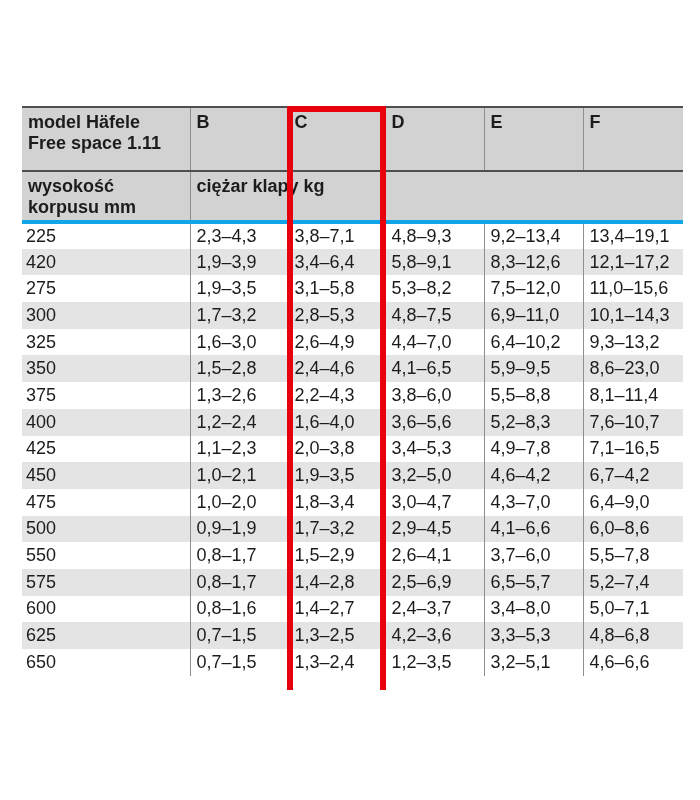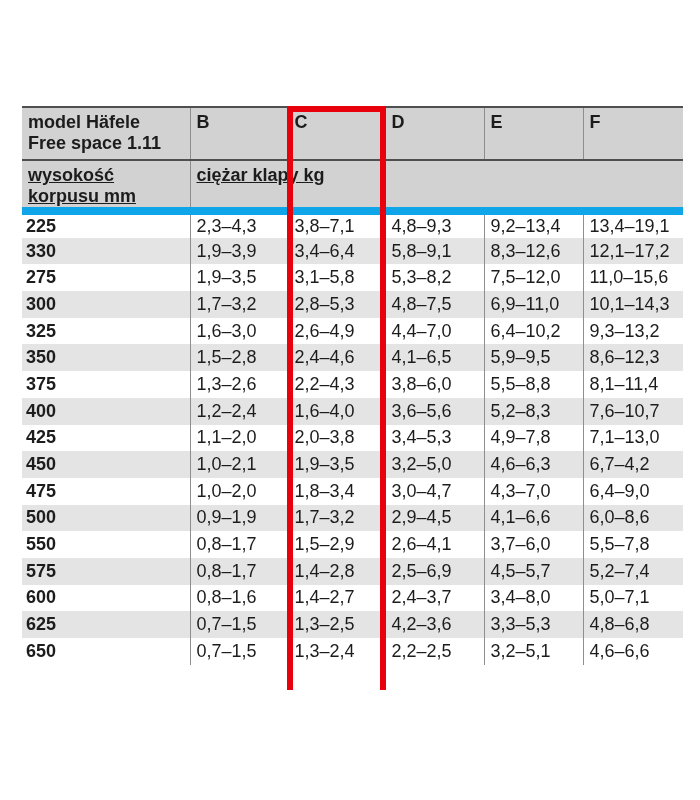--- a/index.html
+++ b/index.html
@@ -22,39 +22,38 @@
   }
   
   .spec-table thead td {
     background: #d2d2d2;
     font-weight: bold;
     vertical-align: top;
     padding: 4px 0 0 6px;
     line-height: 21px;
   }
   .spec-table thead tr.hrow1 td {
-    height: 53px;
+    height: 64px;
     border-top: 2px solid #4f4f4f;
     border-bottom: 2px solid #4f4f4f;
   }
   .spec-table thead tr.hrow2 td {
     height: 51px;
-    border-bottom: 8px solid #0ea5e9;
-    text-decoration: underline;
+    border-bottom: 4px solid #0ea5e9;
   }
   
   .spec-table td.vline { border-left: 1px solid #8e8e8e; }
   
   .spec-table tbody td {
     height: 26.7px;
     padding: 0 0 0 6px;
     vertical-align: middle;
     background: #ffffff;
   }
-  .spec-table tbody td:first-child { padding-left: 4px; font-weight: bold; }
+  .spec-table tbody td:first-child { padding-left: 4px; }
   .spec-table tbody td + td { border-left: 1px solid #8e8e8e; }
   .spec-table tbody tr:nth-child(even) td { background: #e4e4e4; }
   
   .highlight-box {
     position: absolute;
     left: 287px; top: 106px;
     width: 99px; height: 584px;
     border: 6px solid #e8000d;
     border-bottom: none;
     pointer-events: none;
@@ -95,21 +94,21 @@
   <tbody>
       <tr>
         <td>225</td>
         <td>2,3–4,3</td>
         <td>3,8–7,1</td>
         <td>4,8–9,3</td>
         <td>9,2–13,4</td>
         <td>13,4–19,1</td>
       </tr>
       <tr>
-        <td>330</td>
+        <td>420</td>
         <td>1,9–3,9</td>
         <td>3,4–6,4</td>
         <td>5,8–9,1</td>
         <td>8,3–12,6</td>
         <td>12,1–17,2</td>
       </tr>
       <tr>
         <td>275</td>
         <td>1,9–3,5</td>
         <td>3,1–5,8</td>
@@ -132,52 +131,52 @@
         <td>4,4–7,0</td>
         <td>6,4–10,2</td>
         <td>9,3–13,2</td>
       </tr>
       <tr>
         <td>350</td>
         <td>1,5–2,8</td>
         <td>2,4–4,6</td>
         <td>4,1–6,5</td>
         <td>5,9–9,5</td>
-        <td>8,6–12,3</td>
+        <td>8,6–23,0</td>
       </tr>
       <tr>
         <td>375</td>
         <td>1,3–2,6</td>
         <td>2,2–4,3</td>
         <td>3,8–6,0</td>
         <td>5,5–8,8</td>
         <td>8,1–11,4</td>
       </tr>
       <tr>
         <td>400</td>
         <td>1,2–2,4</td>
         <td>1,6–4,0</td>
         <td>3,6–5,6</td>
         <td>5,2–8,3</td>
         <td>7,6–10,7</td>
       </tr>
       <tr>
         <td>425</td>
-        <td>1,1–2,0</td>
+        <td>1,1–2,3</td>
         <td>2,0–3,8</td>
         <td>3,4–5,3</td>
         <td>4,9–7,8</td>
-        <td>7,1–13,0</td>
+        <td>7,1–16,5</td>
       </tr>
       <tr>
         <td>450</td>
         <td>1,0–2,1</td>
         <td>1,9–3,5</td>
         <td>3,2–5,0</td>
-        <td>4,6–6,3</td>
+        <td>4,6–4,2</td>
         <td>6,7–4,2</td>
       </tr>
       <tr>
         <td>475</td>
         <td>1,0–2,0</td>
         <td>1,8–3,4</td>
         <td>3,0–4,7</td>
         <td>4,3–7,0</td>
         <td>6,4–9,0</td>
       </tr>
@@ -195,21 +194,21 @@
         <td>1,5–2,9</td>
         <td>2,6–4,1</td>
         <td>3,7–6,0</td>
         <td>5,5–7,8</td>
       </tr>
       <tr>
         <td>575</td>
         <td>0,8–1,7</td>
         <td>1,4–2,8</td>
         <td>2,5–6,9</td>
-        <td>4,5–5,7</td>
+        <td>6,5–5,7</td>
         <td>5,2–7,4</td>
       </tr>
       <tr>
         <td>600</td>
         <td>0,8–1,6</td>
         <td>1,4–2,7</td>
         <td>2,4–3,7</td>
         <td>3,4–8,0</td>
         <td>5,0–7,1</td>
       </tr>
@@ -218,20 +217,20 @@
         <td>0,7–1,5</td>
         <td>1,3–2,5</td>
         <td>4,2–3,6</td>
         <td>3,3–5,3</td>
         <td>4,8–6,8</td>
       </tr>
       <tr>
         <td>650</td>
         <td>0,7–1,5</td>
         <td>1,3–2,4</td>
-        <td>2,2–2,5</td>
+        <td>1,2–3,5</td>
         <td>3,2–5,1</td>
         <td>4,6–6,6</td>
       </tr>
     </tbody>
 </table>
 
 <div class="highlight-box"></div>
 
 </body></html>

